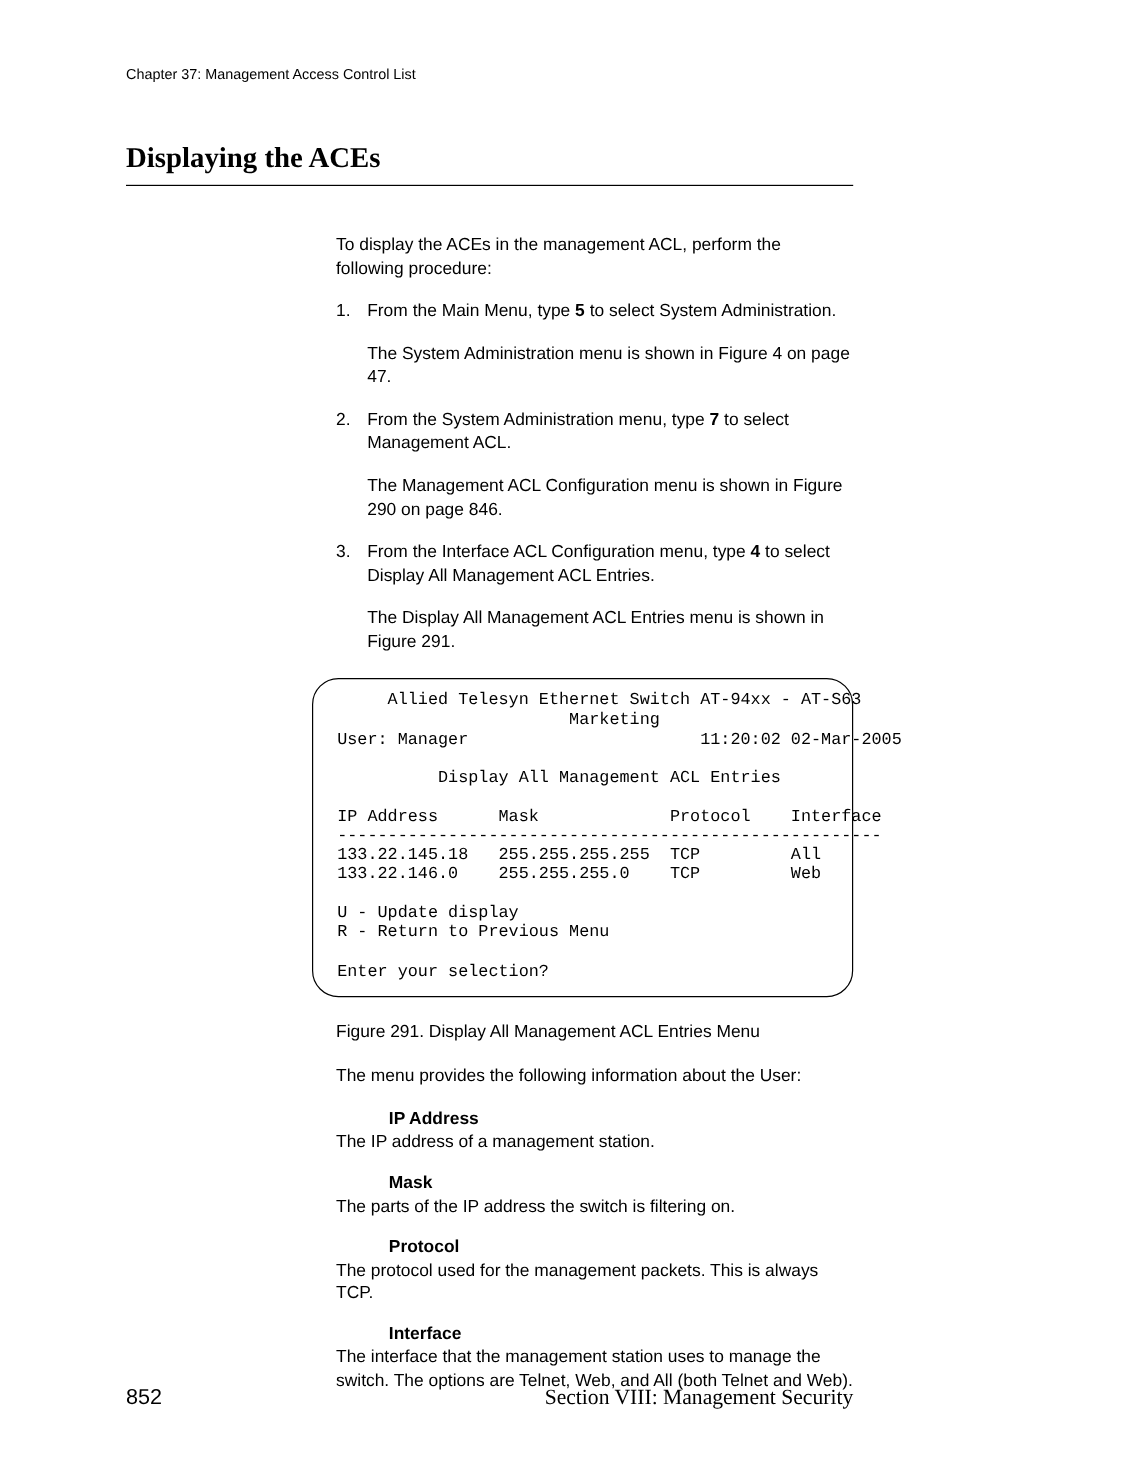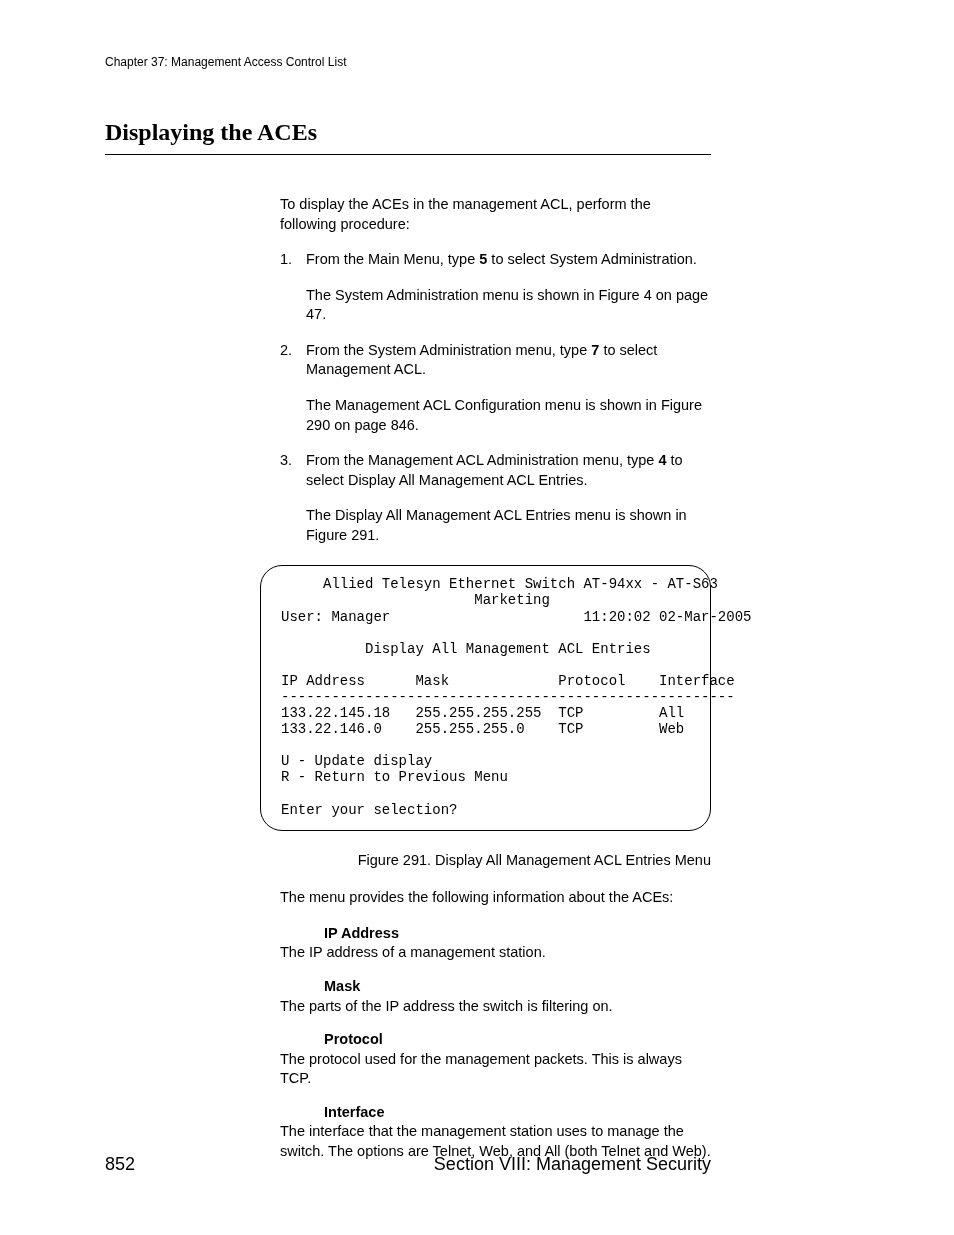--- a/index.html
+++ b/index.html
@@ -55,40 +55,40 @@
     margin: 20px 0 20px -20px;
     border: 1px solid #000;
     border-radius: 22px;
     padding: 10px 20px 12px 20px;
     font-family: "Courier New", Courier, monospace;
     font-size: 14px;
     white-space: pre;
     line-height: 1.15;
   }
   .figure-caption {
-    text-align: right;
+    text-align: left;
     margin: 18px 0 18px 0;
   }
   .def-title {
     font-weight: bold;
     margin-top: 14px;
     margin-left: 44px;
   }
   .def-body {
     margin-bottom: 4px;
   }
   .footer {
     position: absolute;
     bottom: 60px;
     left: 105px;
     right: 105px;
     font-size: 18px;
   }
   .footer .pagenum { float: left; }
-  .footer .sect { float: right; }
+  .footer .sect { float: right; font-family: Liberation Serif, serif; }
 </style>
 </head>
 <body>
 
 <div class="page">
 
   <div class="chapter-header">Chapter 37: Management Access Control List</div>
 
   <div class="section-title">Displaying the ACEs</div>
 
@@ -102,21 +102,21 @@
         <span>From the Main Menu, type </span><span class="bold">5</span><span> to select System Administration.</span>
         <p class="para" style="margin-top:16px;margin-bottom:0;">The System Administration menu is shown in Figure 4 on page 47.</p>
       </li>
       <li>
         <span class="num">2.</span>
         <span>From the System Administration menu, type </span><span class="bold">7</span><span> to select Management ACL.</span>
         <p class="para" style="margin-top:16px;margin-bottom:0;">The Management ACL Configuration menu is shown in Figure 290 on page 846.</p>
       </li>
       <li>
         <span class="num">3.</span>
-        <span>From the Management ACL Administration menu, type </span><span class="bold">4</span><span> to select Display All Management ACL Entries.</span>
+        <span>From the Interface ACL Configuration menu, type </span><span class="bold">4</span><span> to select Display All Management ACL Entries.</span>
         <p class="para" style="margin-top:16px;margin-bottom:0;">The Display All Management ACL Entries menu is shown in Figure 291.</p>
       </li>
     </ol>
 
     <div class="terminal-box">     Allied Telesyn Ethernet Switch AT-94xx - AT-S63
                        Marketing
 User: Manager                       11:20:02 02-Mar-2005
 
           Display All Management ACL Entries
 
@@ -125,21 +125,21 @@
 133.22.145.18   255.255.255.255  TCP         All
 133.22.146.0    255.255.255.0    TCP         Web
 
 U - Update display
 R - Return to Previous Menu
 
 Enter your selection?</div>
 
     <div class="figure-caption">Figure 291. Display All Management ACL Entries Menu</div>
 
-    <p class="para">The menu provides the following information about the ACEs:</p>
+    <p class="para">The menu provides the following information about the User:</p>
 
     <div>
       <div class="def-title">IP Address</div>
       <div class="def-body">The IP address of a management station.</div>
     </div>
     <div>
       <div class="def-title">Mask</div>
       <div class="def-body">The parts of the IP address the switch is filtering on.</div>
     </div>
     <div>

